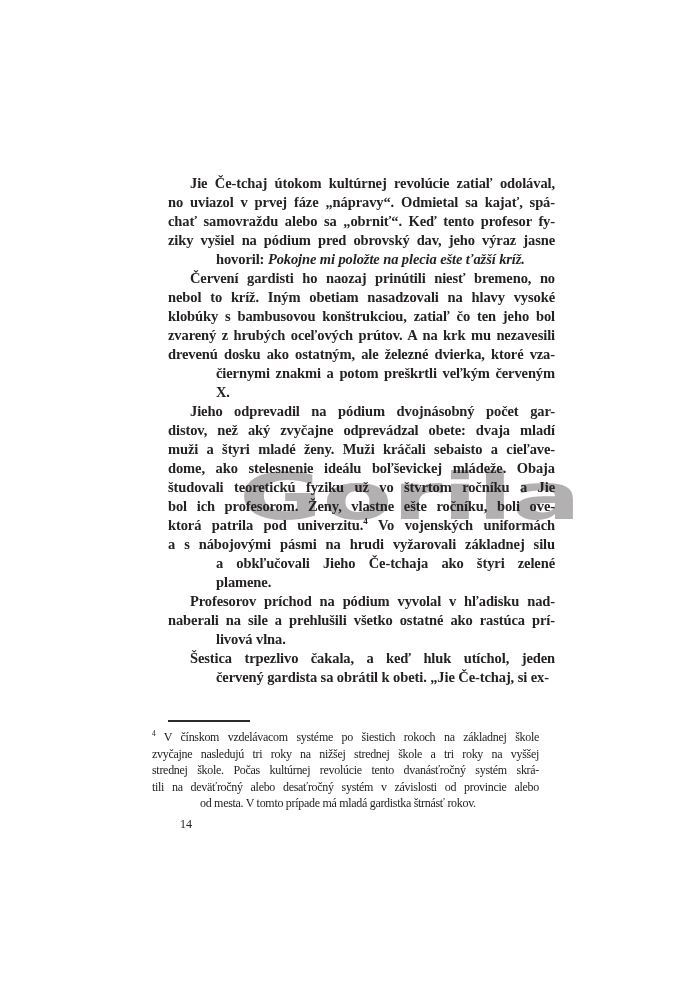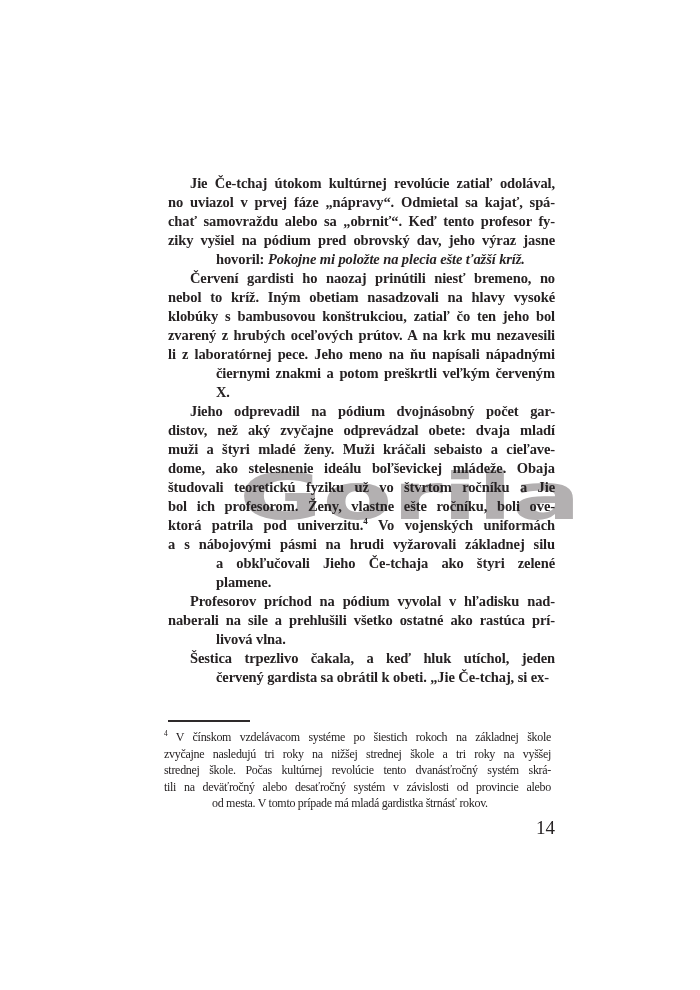--- a/index.html
+++ b/index.html
@@ -54,35 +54,35 @@
     position: absolute;
     left: 168px;
     top: 720px;
     width: 82px;
     height: 2px;
     background: #2e2a2b;
     z-index: 1;
   }
   .footnote {
     position: absolute;
-    left: 164px;
+    left: 152px;
     top: 729px;
     width: 387px;
     z-index: 1;
     font-size: 12px;
     line-height: 16.5px;
     letter-spacing: -0.3px;
   }
   .page-number {
     position: absolute;
-    left: 168px;
+    left: 180px;
     top: 817px;
     width: 387px;
-    text-align: right;
-    font-size: 19px;
+    text-align: left;
+    font-size: 12px;
     z-index: 1;
   }
 </style>
 </head>
 <body>
 
 <div class="page">
 
   <svg class="watermark" width="344" height="72" viewBox="0 0 344 72">
     <text x="0" y="57" lengthAdjust="spacingAndGlyphs" textLength="342" fill="#b3b0b1">Gorila</text>
@@ -91,21 +91,21 @@
   <div class="textblock">
       <div class="line indent">Jie Če-tchaj útokom kultúrnej revolúcie zatiaľ odolával,</div>
       <div class="line">no uviazol v prvej fáze „nápravy“. Odmietal sa kajať, spá-</div>
       <div class="line">chať samovraždu alebo sa „obrniť“. Keď tento profesor fy-</div>
       <div class="line">ziky vyšiel na pódium pred obrovský dav, jeho výraz jasne</div>
       <div class="line pl">hovoril: <em>Pokojne mi položte na plecia ešte ťažší kríž.</em></div>
       <div class="line indent">Červení gardisti ho naozaj prinútili niesť bremeno, no</div>
       <div class="line">nebol to kríž. Iným obetiam nasadzovali na hlavy vysoké</div>
       <div class="line">klobúky s bambusovou konštrukciou, zatiaľ čo ten jeho bol</div>
       <div class="line">zvarený z hrubých oceľových prútov. A na krk mu nezavesili</div>
-      <div class="line">li z laboratórnej pece. Jeho meno na ňu napísali nápadnými</div>
+      <div class="line">drevenú dosku ako ostatným, ale železné dvierka, ktoré vza-</div>
       <div class="line pl">čiernymi znakmi a potom preškrtli veľkým červeným X.</div>
       <div class="line indent">Jieho odprevadil na pódium dvojnásobný počet gar-</div>
       <div class="line">distov, než aký zvyčajne odprevádzal obete: dvaja mladí</div>
       <div class="line">muži a štyri mladé ženy. Muži kráčali sebaisto a cieľave-</div>
       <div class="line">dome, ako stelesnenie ideálu boľševickej mládeže. Obaja</div>
       <div class="line">študovali teoretickú fyziku už vo štvrtom ročníku a Jie</div>
       <div class="line">bol ich profesorom. Ženy, vlastne ešte ročníku, boli ove-</div>
       <div class="line">ktorá patrila pod univerzitu.<sup>4</sup> Vo vojenských uniformách</div>
       <div class="line">a s nábojovými pásmi na hrudi vyžarovali základnej silu</div>
       <div class="line pl">a obkľučovali Jieho Če-tchaja ako štyri zelené plamene.</div>

